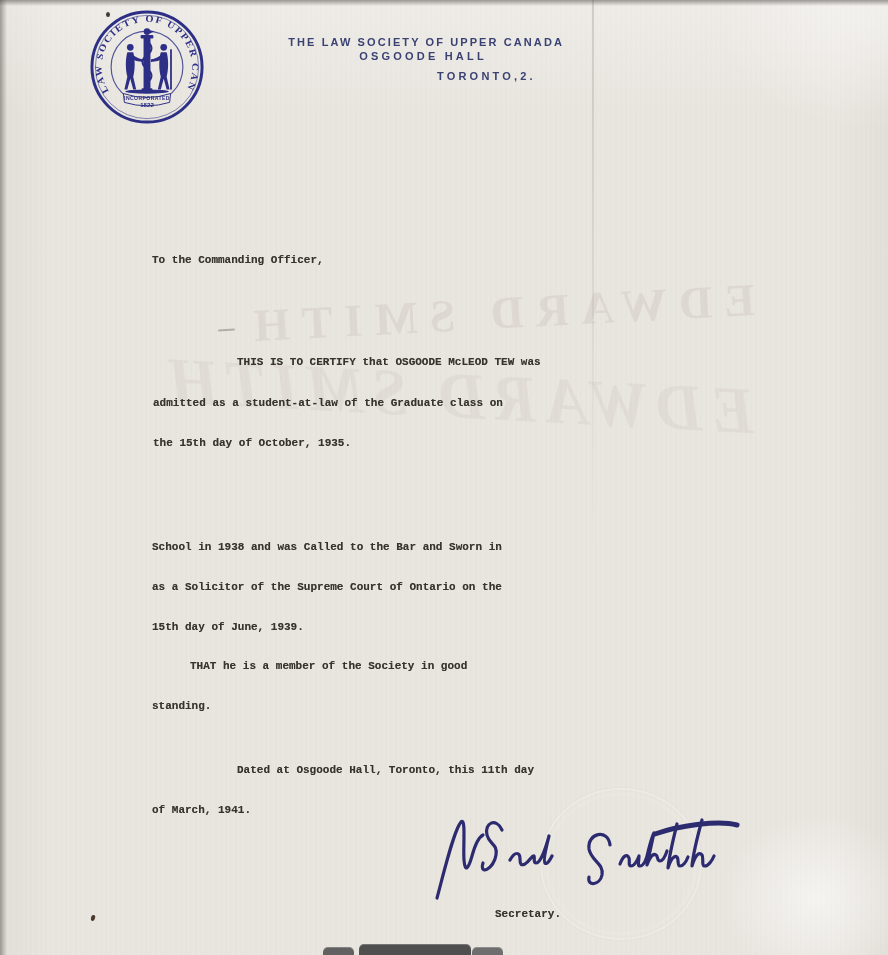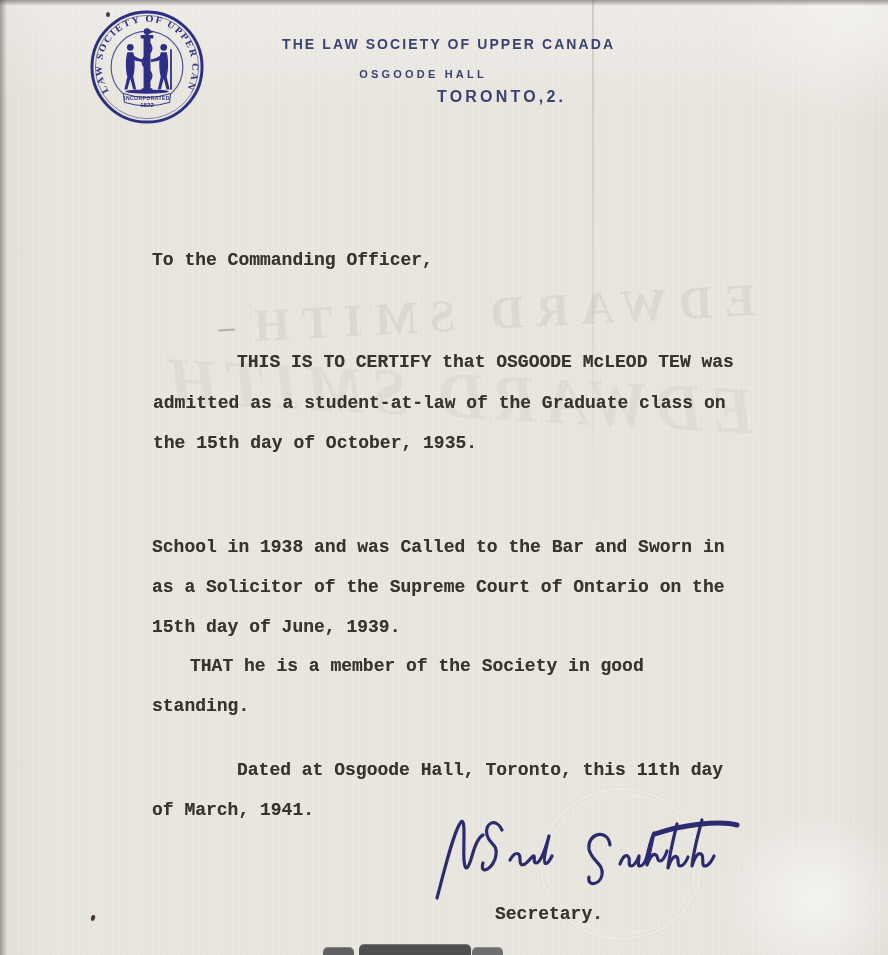--- a/index.html
+++ b/index.html
@@ -22,29 +22,29 @@
   .edge-top{position:absolute;left:0;top:0;right:0;height:6px;
     background:linear-gradient(180deg, rgba(85,82,78,.55), rgba(85,82,78,0));}
   .edge-left{position:absolute;left:0;top:0;bottom:0;width:7px;
     background:linear-gradient(90deg, rgba(85,82,78,.5), rgba(85,82,78,0));}
   .crease-v{position:absolute;left:592px;top:0;width:2px;height:560px;
     background:linear-gradient(180deg, rgba(140,130,118,.30), rgba(140,130,118,0));}
 
   
   .seal{position:absolute;left:88px;top:8px;width:118px;height:118px;}
   .lh-block{position:absolute;left:282px;top:36px;width:282px;color:#3a4173;}
-  .lh1{font-size:14px;font-weight:bold;letter-spacing:2.1px;text-align:right;white-space:nowrap;}
-  .lh2{font-size:11px;font-weight:bold;letter-spacing:3.2px;text-align:center;margin-top:16px;white-space:nowrap;}
-  .lh3{font-size:16px;font-weight:bold;letter-spacing:3.2px;margin-top:8px;padding-left:155px;white-space:nowrap;}
+  .lh1{font-size:11px;font-weight:bold;letter-spacing:2.1px;text-align:right;white-space:nowrap;}
+  .lh2{font-size:11px;font-weight:bold;letter-spacing:3.2px;text-align:center;margin-top:2px;white-space:nowrap;}
+  .lh3{font-size:11px;font-weight:bold;letter-spacing:3.2px;margin-top:8px;padding-left:155px;white-space:nowrap;}
 
   
   .tline{
     position:absolute;
     font-family:"Liberation Mono",monospace;
-    font-weight:bold;font-size:18px;line-height:22px;
+    font-weight:bold;font-size:11px;line-height:22px;
     color:#37332e;letter-spacing:0;white-space:pre;
     text-shadow:0 0 .5px rgba(40,35,30,.45);
   }
   .ru{
     padding-bottom:1px;
     background-image:linear-gradient(#a83a2e,#a83a2e),linear-gradient(rgba(168,58,46,.8),rgba(168,58,46,.8));
     background-repeat:no-repeat;
     background-size:100% 2px,100% 2px;
     background-position:0 21px,0 25px;
   }

